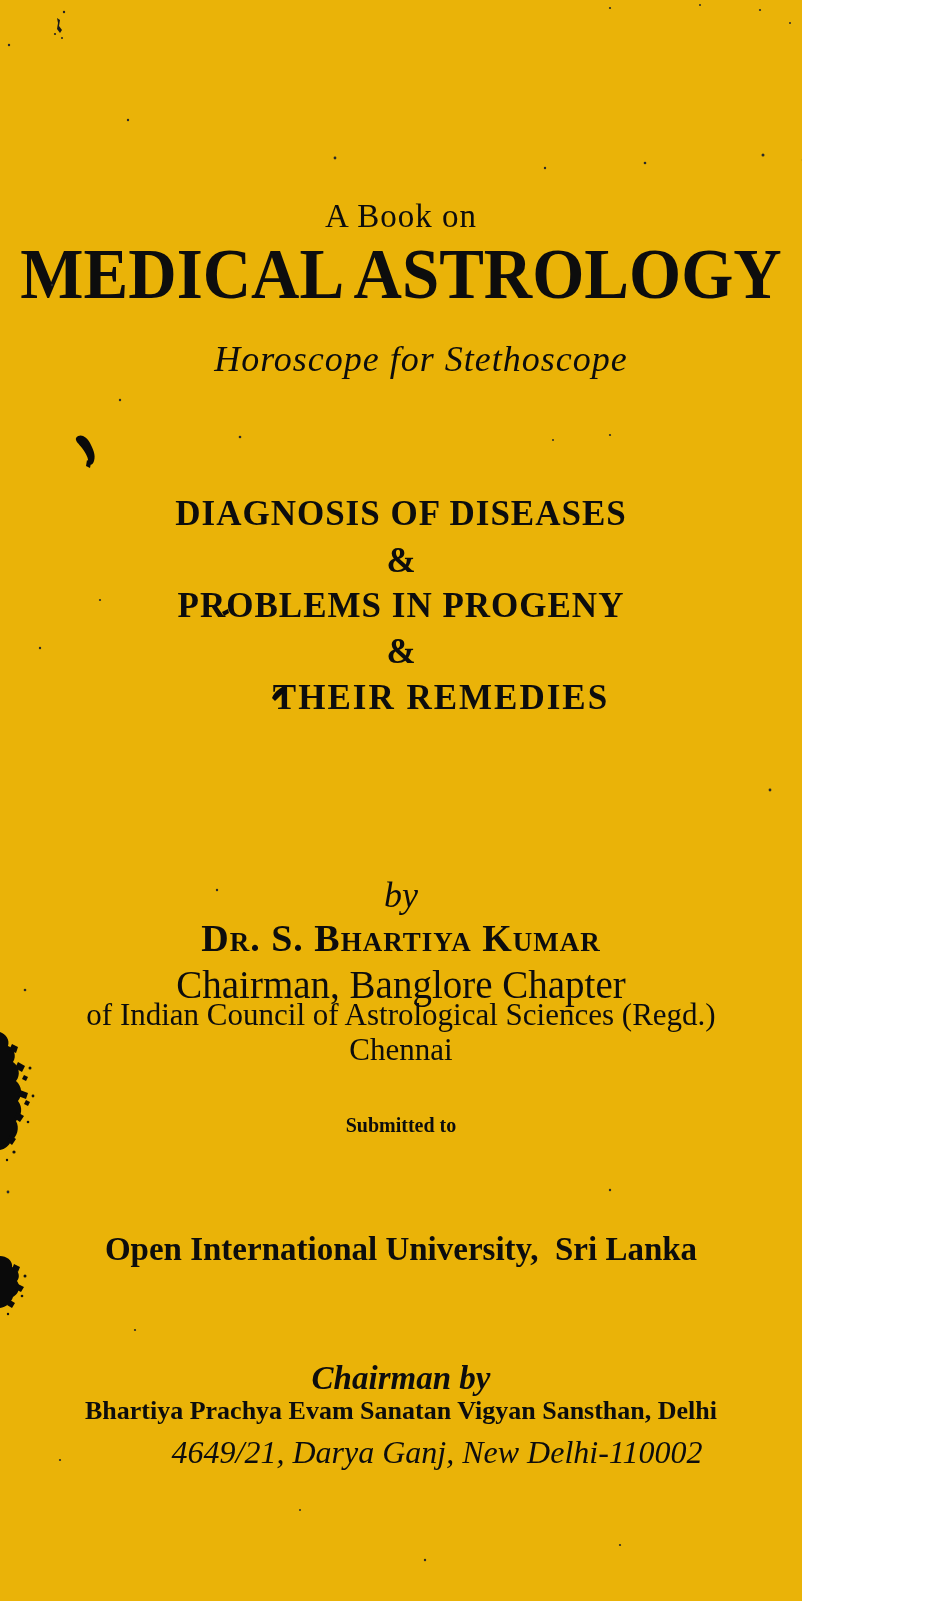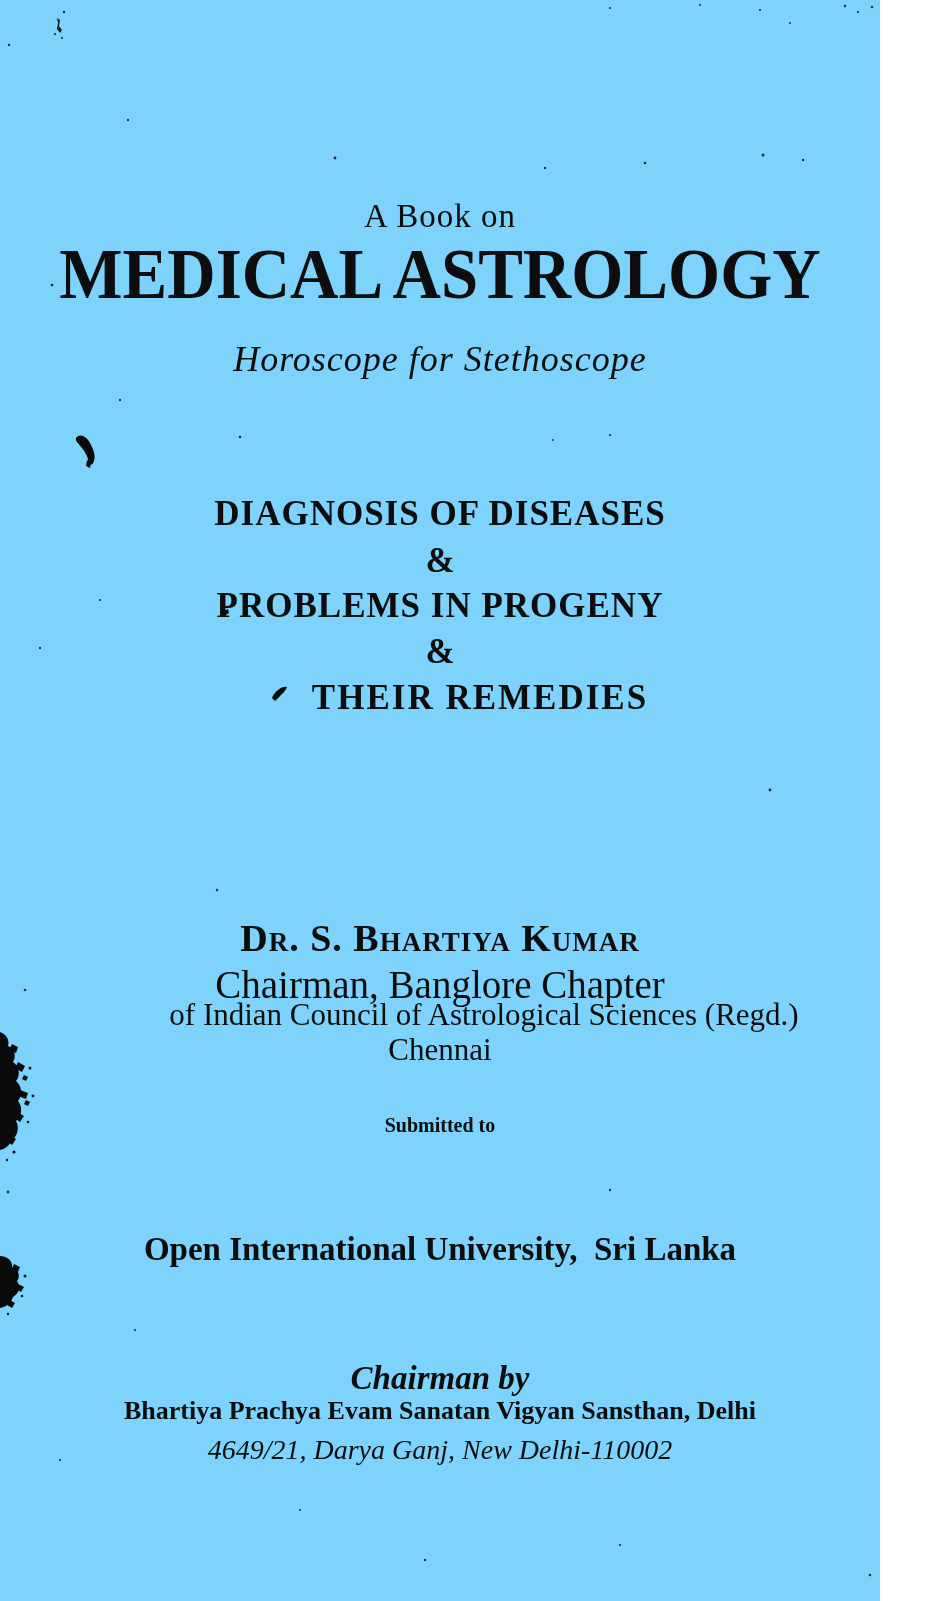--- a/index.html
+++ b/index.html
@@ -2,57 +2,57 @@
 <html><head>
 <meta charset="utf-8">
 <style>
   html, body {
     margin: 0;
     padding: 0;
     background: #ffffff;
   }
   .page {
     position: relative;
-    width: 880px;
+    width: 802px;
     height: 1601px;
-    background: #7dd3fc;
+    background: #eab308;
     overflow: hidden;
     font-family: "Liberation Serif", serif;
     color: #0a0a0a;
   }
   .line {
     position: absolute;
     left: 0;
     width: 100%;
     text-align: center;
     white-space: pre-wrap;
     color: #0d0d0d;
   }
   .book-label   { top: 198px;  font-size: 33px; font-weight: 500; letter-spacing: 1px; }
   .main-title   { top: 236px;  font-size: 67px; font-weight: 700; letter-spacing: 0px; transform: scaleY(1.06); }
-  .subtitle     { top: 338px;  font-size: 36px; font-style: italic; font-weight: 500; letter-spacing: 1px; }
+  .subtitle     { top: 338px;  font-size: 36px; font-style: italic; font-weight: 500; letter-spacing: 1px; padding-left: 20px; }
 
   .topic-1      { top: 494px;  font-size: 35px; font-weight: 700; letter-spacing: 1px; }
   .topic-amp1   { top: 541px;  font-size: 35px; font-weight: 700; }
   .topic-2      { top: 586px;  font-size: 35px; font-weight: 700; letter-spacing: 1px; }
   .topic-amp2   { top: 632px;  font-size: 35px; font-weight: 700; }
   .topic-3      { top: 678px;  font-size: 35px; font-weight: 700; letter-spacing: 2px; margin-left: 40px; }
 
   .by-label     { top: 874px;  font-size: 36px; font-style: italic; font-weight: 500; }
   .author-name  { top: 916px;  font-size: 38px; font-weight: 700; font-variant: small-caps; letter-spacing: 1px; }
   .author-role  { top: 962px;  font-size: 39px; font-weight: 400; }
-  .author-org   { top: 997px;  font-size: 31px; font-weight: 400; margin-left: 44px; }
+  .author-org   { top: 997px;  font-size: 31px; font-weight: 400; }
   .author-city  { top: 1032px; font-size: 31px; font-weight: 400; }
 
   .submitted-label { top: 1114px; font-size: 20px; font-weight: 700; }
   .institution     { top: 1215px; font-size: 33px; font-weight: 700; margin-top: 16px; }
 
   .published-label { top: 1360px; font-size: 33px; font-style: italic; font-weight: 600; }
   .publisher-name  { top: 1396px; font-size: 26px; font-weight: 700; }
-  .publisher-addr  { top: 1434px; font-size: 28px; font-style: italic; font-weight: 500; }
+  .publisher-addr  { top: 1434px; font-size: 32px; font-style: italic; font-weight: 500; padding-left: 36px; }
 
   .artifacts {
     position: absolute;
     top: 0; left: 0;
     width: 946px; height: 1601px;
     pointer-events: none;
   }
 </style>
 </head>
 <body>
@@ -62,20 +62,21 @@
   <div class="line book-label">A Book on</div>
   <div class="line main-title">MEDICAL ASTROLOGY</div>
   <div class="line subtitle">Horoscope for Stethoscope</div>
 
   <div class="line topic-1">DIAGNOSIS OF DISEASES</div>
   <div class="line topic-amp1">&amp;</div>
   <div class="line topic-2">PROBLEMS IN PROGENY</div>
   <div class="line topic-amp2">&amp;</div>
   <div class="line topic-3">THEIR REMEDIES</div>
 
+  <div class="line by-label">by</div>
   <div class="line author-name">Dr. S. Bhartiya Kumar</div>
   <div class="line author-role">Chairman, Banglore Chapter</div>
   <div class="line author-org">of Indian Council of Astrological Sciences (Regd.)</div>
   <div class="line author-city">Chennai</div>
 
   <div class="line submitted-label">Submitted to</div>
   <div class="line institution">Open International University,  Sri Lanka</div>
 
   <div class="line published-label">Chairman by</div>
   <div class="line publisher-name">Bhartiya Prachya Evam Sanatan Vigyan Sansthan, Delhi</div>

